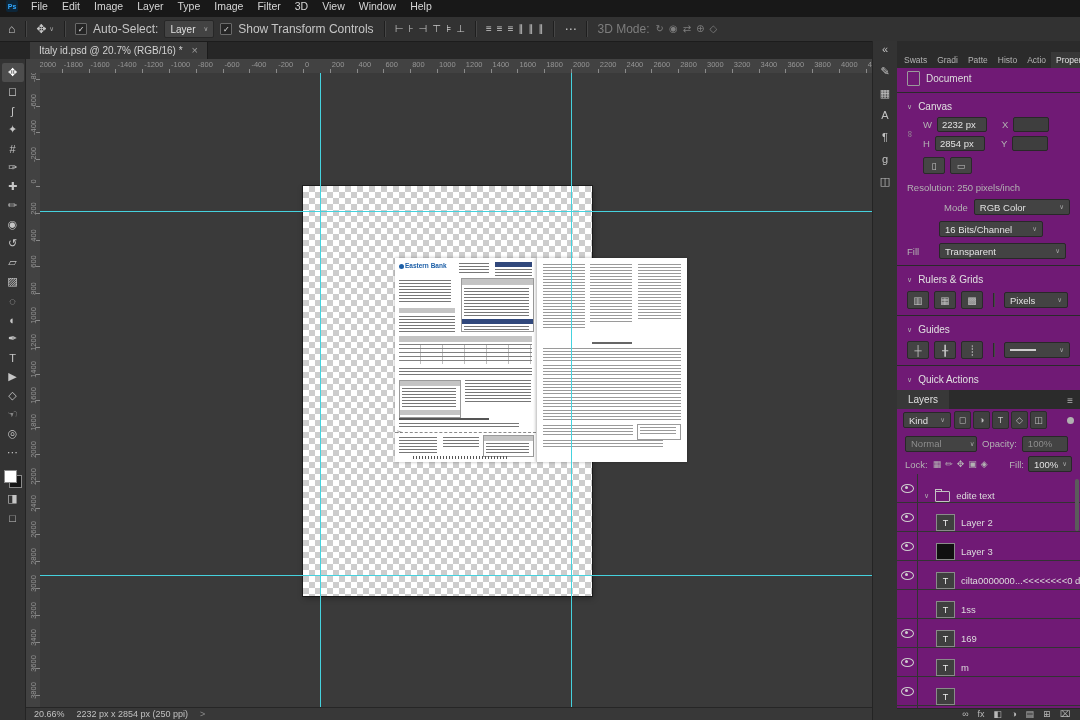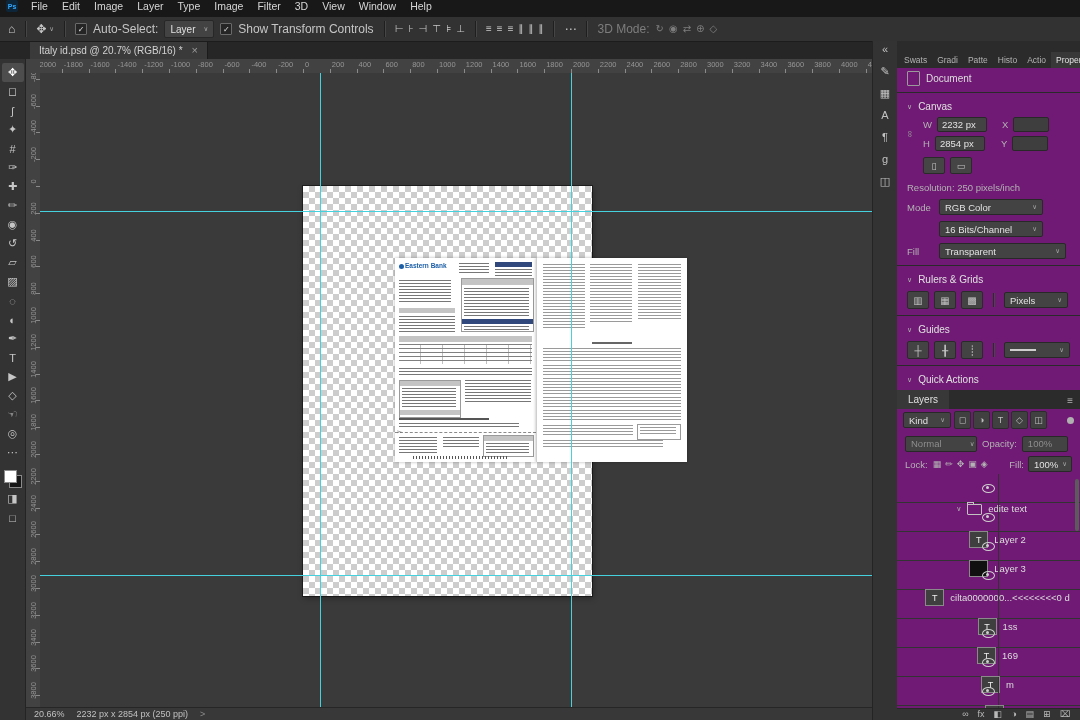--- a/index.html
+++ b/index.html
@@ -138,21 +138,21 @@
            padding:0 6px;box-sizing:border-box;}
   .ficon{width:15px;height:16px;display:inline-flex;align-items:center;justify-content:center;color:#bdbdbd;
          font-size:9px;background:#404040;border:1px solid #2c2c2c;border-radius:2px;}
   .fdot{width:7px;height:7px;border-radius:50%;background:#b0b0b0;margin-left:auto;}
   .lblend{position:absolute;left:0;top:392px;right:0;height:21px;display:flex;align-items:center;gap:5px;
           padding:0 8px;box-sizing:border-box;}
   .llock{position:absolute;left:0;top:415px;right:0;height:16px;display:flex;align-items:center;gap:4px;
          padding:0 8px;box-sizing:border-box;}
   .lockicon{color:#b3b3b3;font-size:9px;padding:0 1px;}
   .llist{position:absolute;left:0;top:433px;right:0;height:234px;overflow:hidden;}
-  .lrow{height:28px;display:flex;align-items:center;border-bottom:1px solid #333333;flex-direction:column;}
+  .lrow{height:28px;display:flex;align-items:flex-end;border-bottom:1px solid #333333;}
   .lv{width:20px;height:100%;border-right:1px solid #323232;display:flex;align-items:center;
       justify-content:center;flex:none;}
   .eye{width:11px;height:7px;border:1px solid #cfcfcf;border-radius:50%;position:relative;}
   .eye::after{content:'';position:absolute;left:3px;top:1px;width:3px;height:3px;background:#cfcfcf;border-radius:50%;}
   .lbody{display:flex;align-items:center;gap:6px;padding-left:6px;min-width:0;}
   .lrow.child .lbody{padding-left:18px;}
   .lcaret{font-size:7px;color:#b0b0b0;}
   .folder{width:13px;height:9px;border:1px solid #c2c2c2;border-radius:1px;position:relative;margin-top:2px;}
   .folder::before{content:'';position:absolute;left:-1px;top:-3px;width:5px;height:2px;
                   border:1px solid #c2c2c2;border-bottom:none;}
@@ -486,21 +486,21 @@
         </div>
       </div>
       <div class="dimrow" style="gap:5px;padding-top:4px;">
         <span class="minibtn">▯</span>
         <span class="minibtn">▭</span>
       </div>
       <div class="prow" style="padding-top:6px;">
         <span class="label">Resolution: 250 pixels/inch</span>
       </div>
       <div class="prow">
-        <span class="label" style="width:26px;">Mode</span>
+        <span class="label" style="width:26px;margin-left:37px;">Mode</span>
         <span class="selectbox" style="width:104px;">
           <span>RGB Color</span>
             <span class="arr">∨</span>
         </span>
       </div>
       <div class="prow" style="padding-left:42px;">
         <span class="selectbox" style="width:104px;">
           <span>16 Bits/Channel</span>
             <span class="arr">∨</span>
         </span>

